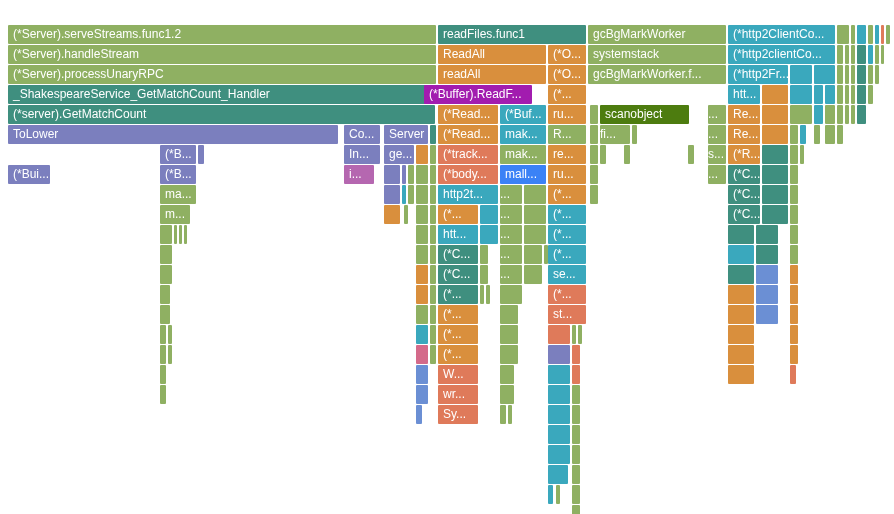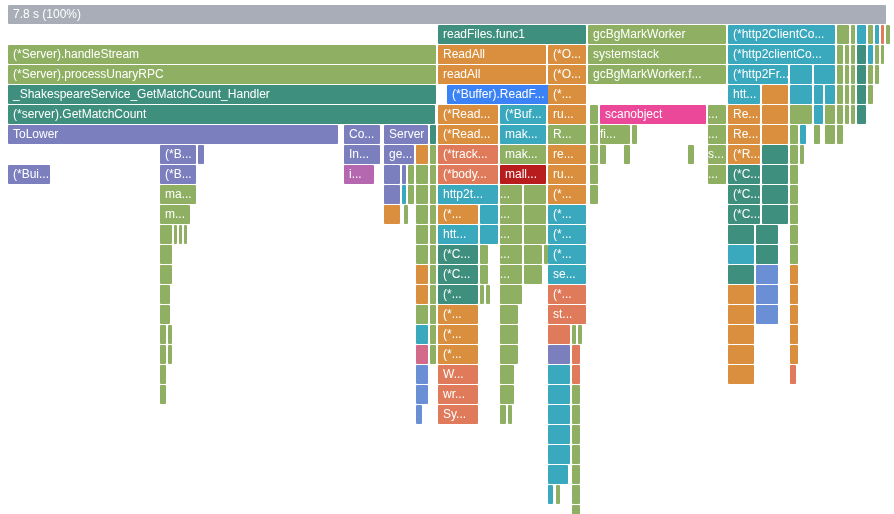--- a/index.html
+++ b/index.html
@@ -29,24 +29,22 @@
   .frame.root{
     color:#ffffff;
     font-size:12px;
   }
   .frame.tiny{padding-left:0;}
 </style>
 </head>
 <body>
 
 <div id="flamegraph">
-    <div class="row" style="top: 5px;">
-      <div class="frame root" title="7.8 s (100%)" style="left: 8px; width: 878px; background: rgb(168, 173, 184);">7.8 s (100%)</div>
-    </div>
     <div class="row" style="top: 25px;">
+      <div class="frame" title="(*Server).serveStreams.func1.2" style="left: 8px; width: 428px; background: rgb(143, 176, 98);">(*Server).serveStreams.func1.2</div>
       <div class="frame" title="readFiles.func1" style="left: 438px; width: 148px; background: rgb(63, 143, 127);">readFiles.func1</div>
       <div class="frame" title="gcBgMarkWorker" style="left: 588px; width: 138px; background: rgb(143, 176, 98);">gcBgMarkWorker</div>
       <div class="frame" title="(*http2ClientCo..." style="left: 728px; width: 107px; background: rgb(58, 168, 189);">(*http2ClientCo...</div>
       <div class="frame tiny" title="" style="left: 837px; width: 12px; background: rgb(143, 176, 98);"></div>
       <div class="frame tiny" title="" style="left: 851px; width: 4px; background: rgb(143, 176, 98);"></div>
       <div class="frame tiny" title="" style="left: 857px; width: 9px; background: rgb(58, 168, 189);"></div>
       <div class="frame tiny" title="" style="left: 868px; width: 5px; background: rgb(143, 176, 98);"></div>
       <div class="frame tiny" title="" style="left: 875px; width: 4px; background: rgb(58, 168, 189);"></div>
       <div class="frame tiny" title="" style="left: 881px; width: 3px; background: rgb(223, 122, 90);"></div>
       <div class="frame tiny" title="" style="left: 886px; width: 4px; background: rgb(143, 176, 98);"></div>
@@ -75,40 +73,40 @@
       <div class="frame tiny" title="" style="left: 814px; width: 21px; background: rgb(58, 168, 189);"></div>
       <div class="frame tiny" title="" style="left: 837px; width: 6px; background: rgb(143, 176, 98);"></div>
       <div class="frame tiny" title="" style="left: 845px; width: 4px; background: rgb(143, 176, 98);"></div>
       <div class="frame tiny" title="" style="left: 851px; width: 4px; background: rgb(143, 176, 98);"></div>
       <div class="frame tiny" title="" style="left: 857px; width: 9px; background: rgb(63, 143, 127);"></div>
       <div class="frame tiny" title="" style="left: 868px; width: 5px; background: rgb(143, 176, 98);"></div>
       <div class="frame tiny" title="" style="left: 875px; width: 4px; background: rgb(143, 176, 98);"></div>
     </div>
     <div class="row" style="top: 85px;">
       <div class="frame" title="_ShakespeareService_GetMatchCount_Handler" style="left: 8px; width: 428px; background: rgb(63, 143, 127);">_ShakespeareService_GetMatchCount_Handler</div>
-      <div class="frame" title="(*Buffer).ReadF..." style="left: 424px; width: 108px; background: #3b82f6; margin-left: 23px;">(*Buffer).ReadF...</div>
+      <div class="frame" title="(*Buffer).ReadF..." style="left: 424px; width: 108px; background: #a21caf;">(*Buffer).ReadF...</div>
       <div class="frame" title="(*..." style="left: 548px; width: 38px; background: rgb(217, 143, 61);">(*...</div>
       <div class="frame" title="htt..." style="left: 728px; width: 32px; background: rgb(58, 168, 189);">htt...</div>
       <div class="frame" title="" style="left: 762px; width: 26px; background: rgb(217, 143, 61);"></div>
       <div class="frame tiny" title="" style="left: 790px; width: 22px; background: rgb(58, 168, 189);"></div>
       <div class="frame tiny" title="" style="left: 814px; width: 9px; background: rgb(58, 168, 189);"></div>
       <div class="frame tiny" title="" style="left: 825px; width: 10px; background: rgb(58, 168, 189);"></div>
       <div class="frame tiny" title="" style="left: 837px; width: 6px; background: rgb(143, 176, 98);"></div>
       <div class="frame tiny" title="" style="left: 845px; width: 4px; background: rgb(143, 176, 98);"></div>
       <div class="frame tiny" title="" style="left: 851px; width: 4px; background: rgb(143, 176, 98);"></div>
       <div class="frame tiny" title="" style="left: 857px; width: 9px; background: rgb(63, 143, 127);"></div>
       <div class="frame tiny" title="" style="left: 868px; width: 5px; background: rgb(143, 176, 98);"></div>
     </div>
     <div class="row" style="top: 105px;">
       <div class="frame" title="(*server).GetMatchCount" style="left: 8px; width: 427px; background: rgb(63, 143, 127);">(*server).GetMatchCount</div>
       <div class="frame" title="(*Read..." style="left: 438px; width: 60px; background: rgb(217, 143, 61);">(*Read...</div>
       <div class="frame" title="(*Buf..." style="left: 500px; width: 46px; background: rgb(58, 168, 189);">(*Buf...</div>
       <div class="frame" title="ru..." style="left: 548px; width: 38px; background: rgb(217, 143, 61);">ru...</div>
       <div class="frame tiny" title="" style="left: 590px; width: 8px; background: rgb(143, 176, 98);"></div>
-      <div class="frame" title="scanobject" style="left: 600px; width: 106px; background: #ec4899;">scanobject</div>
+      <div class="frame" title="scanobject" style="left: 600px; width: 89px; background: #4d7c0f;">scanobject</div>
       <div class="frame tiny" title="..." style="left: 708px; width: 18px; background: rgb(143, 176, 98);">...</div>
       <div class="frame" title="Re..." style="left: 728px; width: 32px; background: rgb(217, 143, 61);">Re...</div>
       <div class="frame" title="" style="left: 762px; width: 26px; background: rgb(217, 143, 61);"></div>
       <div class="frame tiny" title="" style="left: 790px; width: 22px; background: rgb(143, 176, 98);"></div>
       <div class="frame tiny" title="" style="left: 814px; width: 9px; background: rgb(58, 168, 189);"></div>
       <div class="frame tiny" title="" style="left: 825px; width: 10px; background: rgb(143, 176, 98);"></div>
       <div class="frame tiny" title="" style="left: 837px; width: 6px; background: rgb(143, 176, 98);"></div>
       <div class="frame tiny" title="" style="left: 845px; width: 4px; background: rgb(143, 176, 98);"></div>
       <div class="frame tiny" title="" style="left: 851px; width: 4px; background: rgb(143, 176, 98);"></div>
       <div class="frame tiny" title="" style="left: 857px; width: 9px; background: rgb(63, 143, 127);"></div>
@@ -157,21 +155,21 @@
     <div class="row" style="top: 165px;">
       <div class="frame" title="(*Bui..." style="left: 8px; width: 42px; background: rgb(123, 127, 190);">(*Bui...</div>
       <div class="frame" title="(*B..." style="left: 160px; width: 36px; background: rgb(123, 127, 190);">(*B...</div>
       <div class="frame" title="i..." style="left: 344px; width: 30px; background: rgb(181, 103, 176);">i...</div>
       <div class="frame tiny" title="" style="left: 384px; width: 16px; background: rgb(123, 127, 190);"></div>
       <div class="frame tiny" title="" style="left: 402px; width: 4px; background: rgb(123, 127, 190);"></div>
       <div class="frame tiny" title="" style="left: 408px; width: 6px; background: rgb(143, 176, 98);"></div>
       <div class="frame tiny" title="" style="left: 416px; width: 12px; background: rgb(143, 176, 98);"></div>
       <div class="frame tiny" title="" style="left: 430px; width: 6px; background: rgb(143, 176, 98);"></div>
       <div class="frame" title="(*body..." style="left: 438px; width: 60px; background: rgb(223, 122, 90);">(*body...</div>
-      <div class="frame" title="mall..." style="left: 500px; width: 46px; background: #b91c1c;">mall...</div>
+      <div class="frame" title="mall..." style="left: 500px; width: 46px; background: #3b82f6;">mall...</div>
       <div class="frame" title="ru..." style="left: 548px; width: 38px; background: rgb(217, 143, 61);">ru...</div>
       <div class="frame tiny" title="" style="left: 590px; width: 8px; background: rgb(143, 176, 98);"></div>
       <div class="frame tiny" title="..." style="left: 708px; width: 18px; background: rgb(143, 176, 98);">...</div>
       <div class="frame" title="(*C..." style="left: 728px; width: 32px; background: rgb(63, 143, 127);">(*C...</div>
       <div class="frame" title="" style="left: 762px; width: 26px; background: rgb(63, 143, 127);"></div>
       <div class="frame tiny" title="" style="left: 790px; width: 8px; background: rgb(143, 176, 98);"></div>
     </div>
     <div class="row" style="top: 185px;">
       <div class="frame" title="ma..." style="left: 160px; width: 36px; background: rgb(143, 176, 98);">ma...</div>
       <div class="frame tiny" title="" style="left: 384px; width: 16px; background: rgb(123, 127, 190);"></div>

